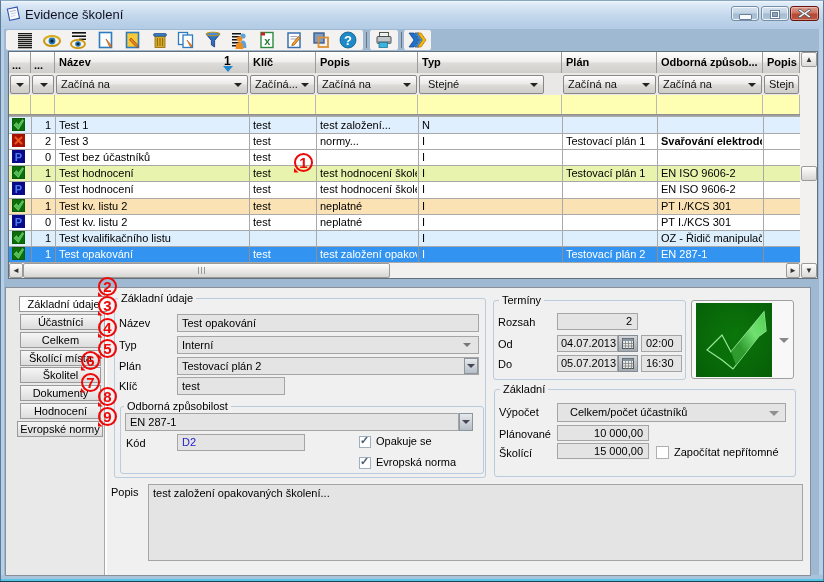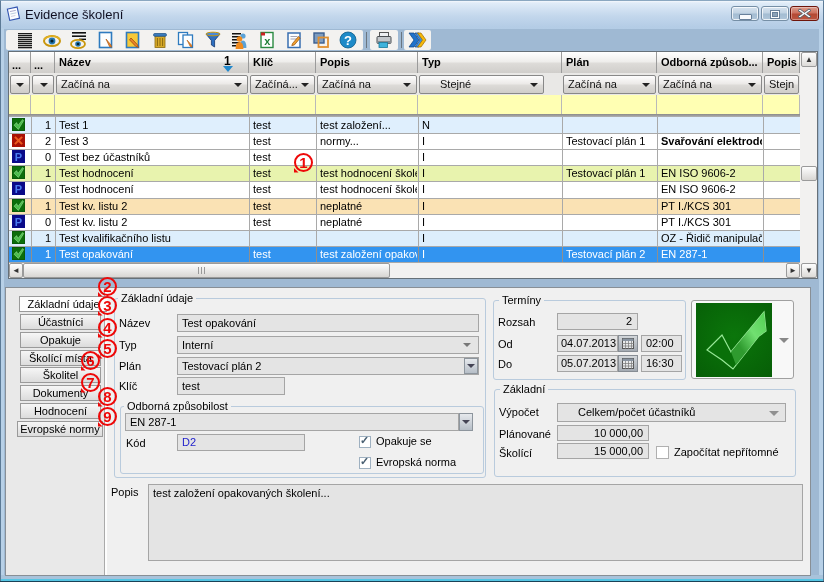--- a/index.html
+++ b/index.html
@@ -154,21 +154,21 @@
 <div class="ab" style="left:9px;top:73px;width:791px;height:22px;background:#e9e8e6;"></div>
 <div class="combo" style="left:10px;top:75px;width:20px;height:19px;line-height:17px;padding-left:4px;">
     <span class="carr"></span>
   </div>
 <div class="combo" style="left:32px;top:75px;width:22px;height:19px;line-height:17px;padding-left:4px;">
     <span class="carr"></span>
   </div>
 <div class="combo" style="left:56px;top:75px;width:192px;height:19px;line-height:17px;padding-left:4px;">Začíná na<span class="carr"></span></div>
 <div class="combo" style="left:250px;top:75px;width:65px;height:19px;line-height:17px;padding-left:4px;">Začíná...<span class="carr"></span></div>
 <div class="combo" style="left:317px;top:75px;width:100px;height:19px;line-height:17px;padding-left:4px;">Začíná na<span class="carr"></span></div>
-<div class="combo" style="left:419px;top:75px;width:125px;height:19px;line-height:17px;padding-left:20px;">Stejné<span class="carr"></span></div>
+<div class="combo" style="left:419px;top:75px;width:125px;height:19px;line-height:17px;padding-left:8px;">Stejné<span class="carr"></span></div>
 <div class="combo" style="left:563px;top:75px;width:93px;height:19px;line-height:17px;padding-left:4px;">Začíná na<span class="carr"></span></div>
 <div class="combo" style="left:658px;top:75px;width:104px;height:19px;line-height:17px;padding-left:4px;">Začíná na<span class="carr"></span></div>
 <div class="combo" style="left:764px;top:75px;width:35px;height:19px;line-height:17px;padding-left:4px;">Stejn</div>
 <div class="ycell" style="left:9px;top:95px;width:22px;height:19px;"></div>
 <div class="ycell" style="left:31px;top:95px;width:24px;height:19px;"></div>
 <div class="ycell" style="left:55px;top:95px;width:194px;height:19px;"></div>
 <div class="ycell" style="left:249px;top:95px;width:67px;height:19px;"></div>
 <div class="ycell" style="left:316px;top:95px;width:102px;height:19px;"></div>
 <div class="ycell" style="left:418px;top:95px;width:144px;height:19px;"></div>
 <div class="ycell" style="left:562px;top:95px;width:95px;height:19px;"></div>
@@ -370,21 +370,21 @@
 <div class="ab" style="left:801px;top:52px;width:16px;height:15px;display:flex;align-items:center;justify-content:center;font-size:8px;color:#333;transform:rotate(0deg);">▲</div>
 <div class="ab" style="left:801px;top:263px;width:16px;height:15px;background:linear-gradient(#fdfdfd,#dddbd8);border:1px solid #9a9a9a;border-radius:2px;box-sizing:border-box;"></div>
 <div class="ab" style="left:801px;top:263px;width:16px;height:15px;display:flex;align-items:center;justify-content:center;font-size:8px;color:#333;transform:rotate(0deg);">▼</div>
 <div class="ab" style="left:801px;top:166px;width:16px;height:15px;background:linear-gradient(#fdfdfd,#d8d6d3);border:1px solid #9a9a9a;border-radius:2px;box-sizing:border-box;"></div>
 <div class="ab" style="left:5px;top:287px;width:806px;height:289px;background:#f0f0f0;border:1px solid #888f96;box-sizing:border-box;"></div>
 <div class="ab" style="left:6px;top:288px;width:98px;height:287px;background:#e9e9e9;"></div>
 <div class="ab" style="left:104px;top:288px;width:1px;height:287px;background:#aaa;"></div>
 <div class="ab" style="left:105px;top:288px;width:2px;height:287px;background:#fdfdfd;"></div>
 <div class="ab" style="left:19px;top:296px;width:88px;height:16px;background:#fdfdfd;border:1px solid #9a9a9a;border-right:none;box-sizing:border-box;font-size:11px;text-align:center;line-height:14px;white-space:nowrap;">Základní údaje</div>
 <div class="ab" style="left:20px;top:314px;width:81px;height:16px;background:linear-gradient(#f6f6f6,#dcdcdc);border:1px solid #9a9a9a;box-sizing:border-box;font-size:11px;text-align:center;line-height:14px;white-space:nowrap;overflow:hidden;">Účastníci</div>
-<div class="ab" style="left:20px;top:332px;width:81px;height:16px;background:linear-gradient(#f6f6f6,#dcdcdc);border:1px solid #9a9a9a;box-sizing:border-box;font-size:11px;text-align:center;line-height:14px;white-space:nowrap;overflow:hidden;">Opakuje</div>
+<div class="ab" style="left:20px;top:332px;width:81px;height:16px;background:linear-gradient(#f6f6f6,#dcdcdc);border:1px solid #9a9a9a;box-sizing:border-box;font-size:11px;text-align:center;line-height:14px;white-space:nowrap;overflow:hidden;">Celkem</div>
 <div class="ab" style="left:20px;top:350px;width:81px;height:16px;background:linear-gradient(#f6f6f6,#dcdcdc);border:1px solid #9a9a9a;box-sizing:border-box;font-size:11px;text-align:center;line-height:14px;white-space:nowrap;overflow:hidden;">Školící místa</div>
 <div class="ab" style="left:20px;top:367px;width:81px;height:16px;background:linear-gradient(#f6f6f6,#dcdcdc);border:1px solid #9a9a9a;box-sizing:border-box;font-size:11px;text-align:center;line-height:14px;white-space:nowrap;overflow:hidden;">Školitel</div>
 <div class="ab" style="left:20px;top:385px;width:81px;height:16px;background:linear-gradient(#f6f6f6,#dcdcdc);border:1px solid #9a9a9a;box-sizing:border-box;font-size:11px;text-align:center;line-height:14px;white-space:nowrap;overflow:hidden;">Dokumenty</div>
 <div class="ab" style="left:20px;top:403px;width:81px;height:16px;background:linear-gradient(#f6f6f6,#dcdcdc);border:1px solid #9a9a9a;box-sizing:border-box;font-size:11px;text-align:center;line-height:14px;white-space:nowrap;overflow:hidden;">Hodnocení</div>
 <div class="ab" style="left:17px;top:421px;width:86px;height:16px;background:linear-gradient(#f6f6f6,#dcdcdc);border:1px solid #9a9a9a;box-sizing:border-box;font-size:11px;text-align:center;line-height:14px;white-space:nowrap;overflow:hidden;">Evropské normy</div>
 <div class="gb" style="left:114px;top:298px;width:372px;height:180px;"></div>
 <div class="gbl" style="left:118px;top:292px;">Základní údaje</div>
 <div class="lbl" style="left:119px;top:317px;">Název</div>
 <div class="fld" style="left:177px;top:314px;width:302px;height:18px;line-height:16px;padding-left:4px;">Test opakování</div>
 <div class="lbl" style="left:119px;top:339px;">Typ</div>
@@ -457,21 +457,21 @@
       </radialGradient>
     </defs>
 <rect x="0" y="0" width="76" height="74" fill="url(#gbgr)"></rect>
 <path d="M11 47 L26 32 L35 49 L68 9 L70 28 L63 33 L37 66 L26 57 Z" fill="#097009" stroke="#98e898" stroke-width="1.2"></path>
 <path d="M35 49 L68 9 L70 28 L63 33 L40 62 Z" fill="url(#gch)"></path>
 </svg>
 <div class="ab" style="left:779px;top:338px;width:0;height:0;border:5px solid transparent;border-top:5px solid #888;"></div>
 <div class="gb" style="left:494px;top:389px;width:302px;height:88px;"></div>
 <div class="gbl" style="left:500px;top:383px;">Základní</div>
 <div class="lbl" style="left:499px;top:406px;">Výpočet</div>
-<div class="fld" style="left:557px;top:403px;width:229px;height:19px;line-height:17px;padding-left:20px;">Celkem/počet účastníků</div>
+<div class="fld" style="left:557px;top:403px;width:229px;height:19px;line-height:17px;padding-left:12px;">Celkem/počet účastníků</div>
 <div class="ab" style="left:769px;top:411px;width:0;height:0;border:5px solid transparent;border-top:5px solid #909090;"></div>
 <div class="lbl" style="left:499px;top:428px;">Plánované</div>
 <div class="fld" style="left:557px;top:425px;width:92px;height:16px;line-height:14px;padding-right:5px;text-align:right;">10 000,00</div>
 <div class="lbl" style="left:499px;top:447px;">Školící</div>
 <div class="fld" style="left:557px;top:443px;width:92px;height:16px;line-height:14px;padding-right:5px;text-align:right;">15 000,00</div>
 <div class="ab" style="left:656px;top:446px;width:13px;height:13px;background:#fff;border:1px solid #b0b0b0;box-sizing:border-box;"></div>
 <div class="lbl" style="left:674px;top:446px;">Započítat nepřítomné</div>
 <div class="lbl" style="left:111px;top:486px;">Popis</div>
 <div class="fld" style="left:148px;top:484px;width:655px;height:77px;line-height:13px;padding:2px 4px;">test založení opakovaných školení...</div>
 <div class="circ" style="left:294px;top:153px;">1</div>

